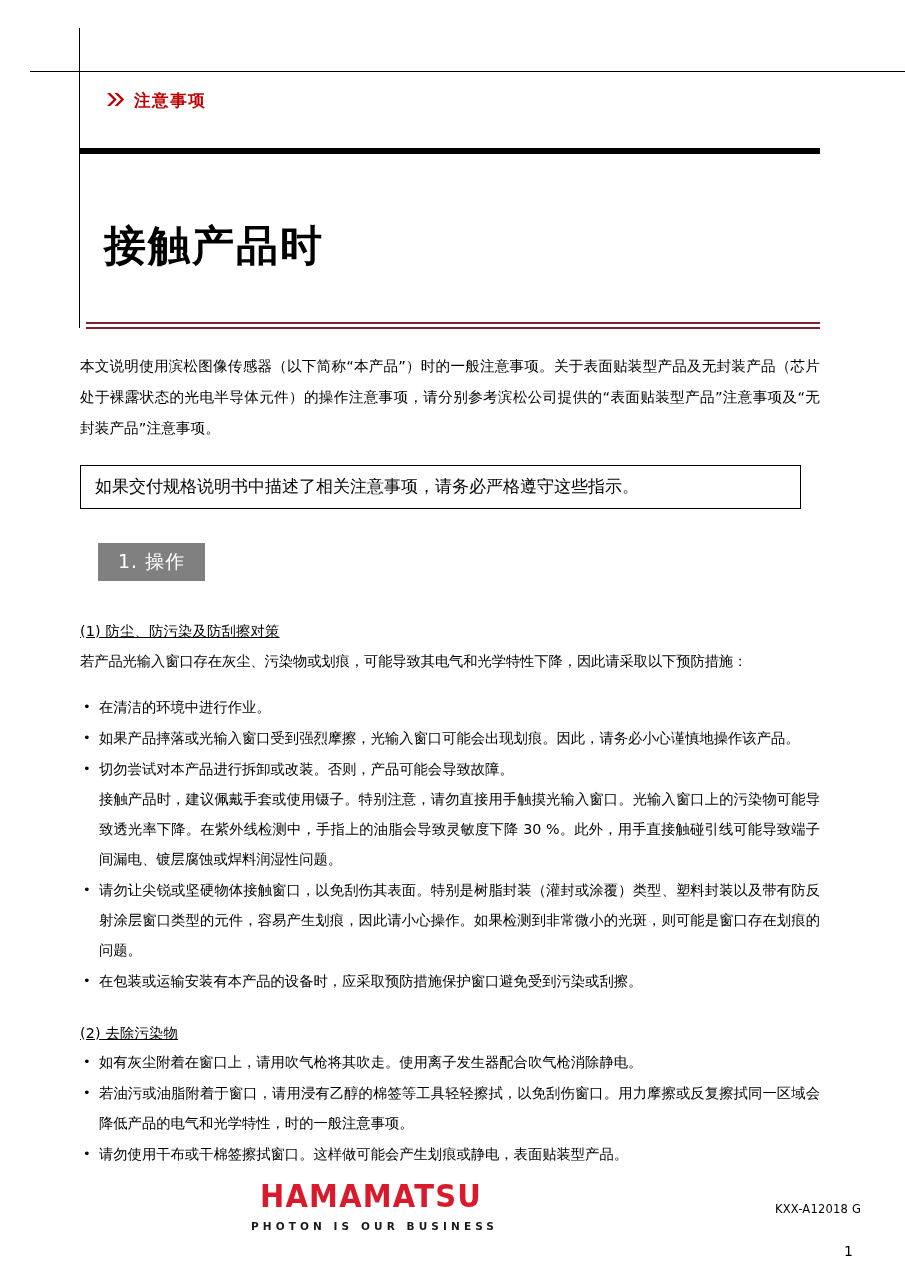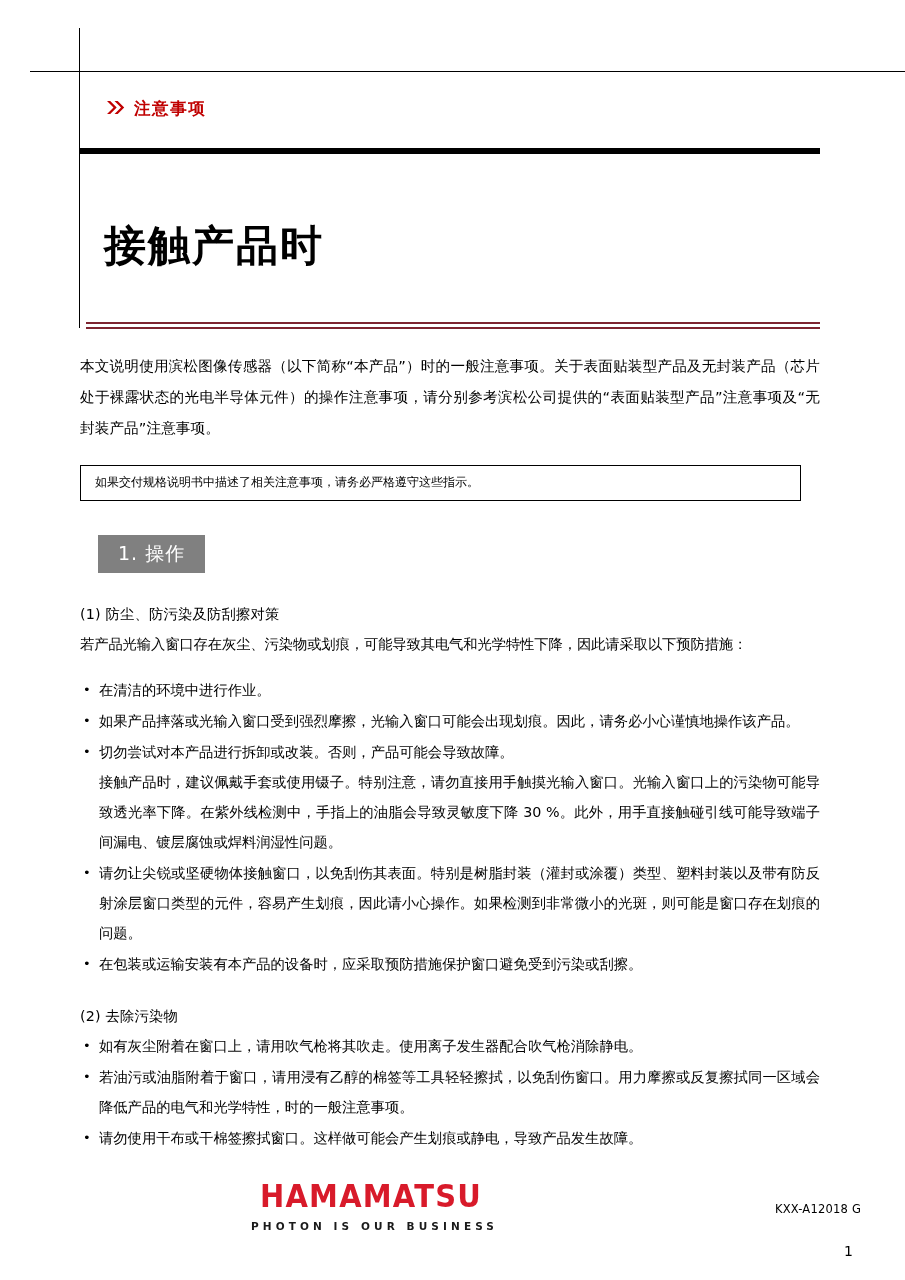--- a/index.html
+++ b/index.html
@@ -31,21 +31,21 @@
     top: 71px;
     width: 875px;
     height: 1px;
     background: #000000;
   }
 
   
   .doc-header {
     position: absolute;
     left: 106px;
-    top: 100px;
+    top: 92px;
     display: flex;
     align-items: center;
     gap: 9px;
   }
   .chev-icon {
     display: block;
     line-height: 1;
   }
   .header-label {
     color: #C00000;
@@ -115,41 +115,42 @@
   }
 
   .callout-box {
     border: 1px solid #000000;
     padding: 8px 14px 9px 14px;
     margin: 0 0 34px 0;
     box-sizing: border-box;
     width: 721px;
   }
   .callout-text {
-    font-size: 12px;
+    font-size: 17px;
     line-height: 1.45;
   }
 
   .section-chip {
     display: inline-block;
     background: #808080;
     color: #ffffff;
     font-size: 19px;
     font-weight: normal;
     padding: 9px 20px 10px 20px;
     letter-spacing: 1px;
     margin: 0 0 26px 18px;
     line-height: 1;
   }
 
   .sub-heading {
     font-size: 14.3px;
     line-height: 1.6;
-    margin: 4px 0 3px 0;
+    margin: 13px 0 3px 0;
     letter-spacing: 0.2px;
+    text-decoration: underline;
   }
   .sub-heading.spaced-above {
     margin-top: 26px;
   }
 
   .lead-line {
     font-size: 14.3px;
     line-height: 30px;
     margin: 0 0 16px 0;
     letter-spacing: -0.1px;
@@ -293,21 +294,21 @@
     <div class="sub-heading spaced-above">(2)  去除污染物</div>
 
     <ul class="bullets">
       <li>
         <span>如有灰尘附着在窗口上，请用吹气枪将其吹走。使用离子发生器配合吹气枪消除静电。</span>
       </li>
       <li>
         <span>若油污或油脂附着于窗口，请用浸有乙醇的棉签等工具轻轻擦拭，以免刮伤窗口。用力摩擦或反复擦拭同一区域会降低产品的电气和光学特性，时的一般注意事项。</span>
       </li>
       <li>
-        <span>请勿使用干布或干棉签擦拭窗口。这样做可能会产生划痕或静电，导致产品发生故障。</span>
+        <span>请勿使用干布或干棉签擦拭窗口。这样做可能会产生划痕或静电，表面贴装型产品。</span>
       </li>
     </ul>
   </div>
 
 </div>
 
 <div class="footer-logo">
   <div class="logo-word">HAMAMATSU</div>
   <div class="logo-tagline">PHOTON IS OUR BUSINESS</div>
 </div>

